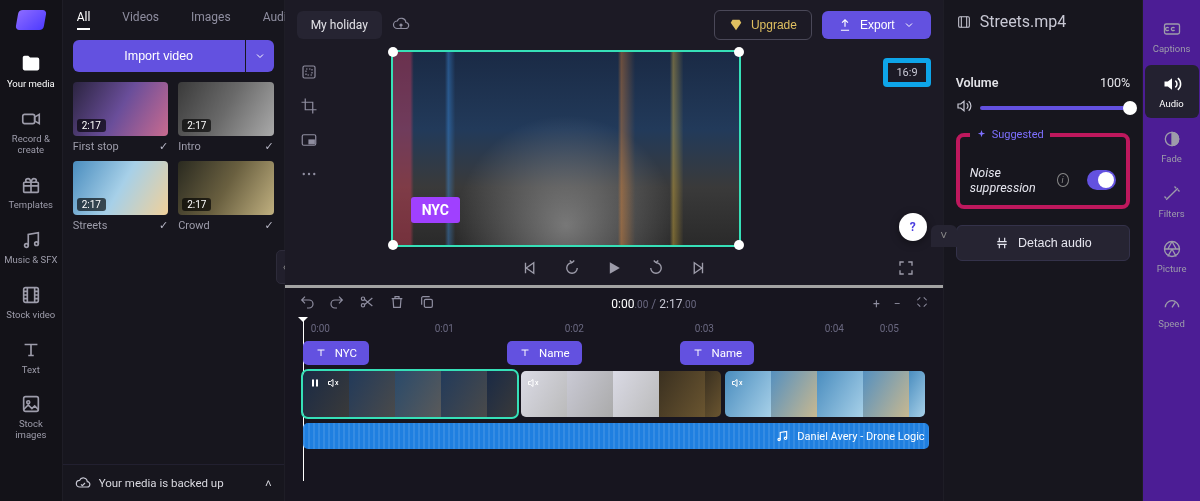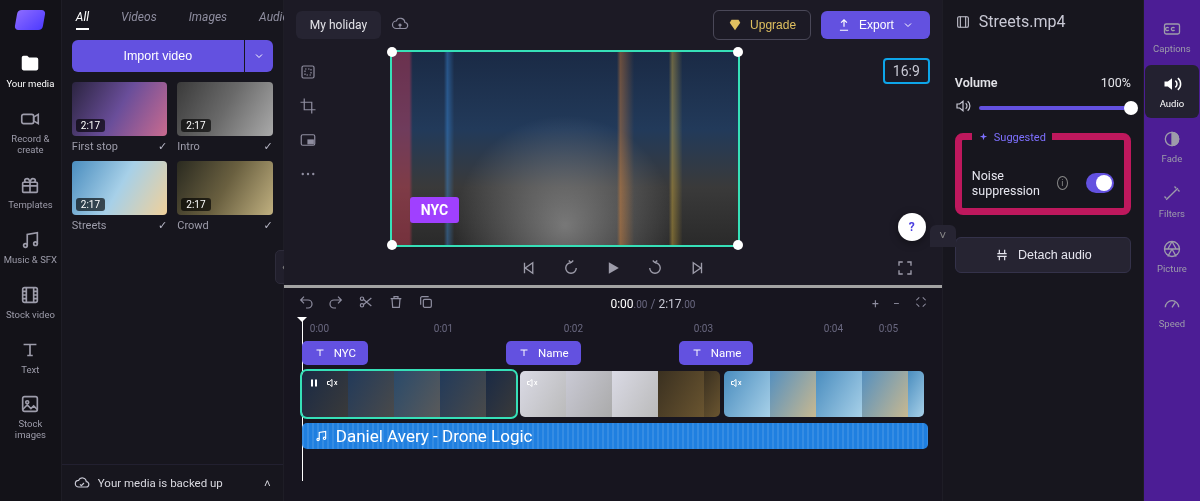--- a/index.html
+++ b/index.html
@@ -56,21 +56,20 @@
     border-right: 1px solid #1e1d26;
     display: flex;
     flex-direction: column;
     position: relative;
   }
   .media-tabs {
     display: flex;
     gap: 32px;
     padding: 10px 14px 6px;
     color: #8f8ea0;
-    font-style: italic;
   }
   .media-tab { cursor: pointer; }
   .media-tab.active { color: #fff; border-bottom: 2px solid #fff; padding-bottom: 4px; }
   .import-row { display: flex; padding: 4px 10px 10px; gap: 1px; }
   .import-btn {
     flex: 1;
     background: #6351e0;
     color: #fff;
     border: none;
     padding: 9px 0;
@@ -150,21 +149,21 @@
     background:
       linear-gradient(90deg,#ff4060 5%,transparent 6%),
       linear-gradient(90deg,transparent 15%,#40a0ff 16%,transparent 18%),
       linear-gradient(90deg,transparent 65%,#ff9030 66%,transparent 70%),
       linear-gradient(90deg,transparent 80%,#ffd040 81%,transparent 84%);
     opacity:.35;
   }
   .handle{width:10px;height:10px;background:#fff;border-radius:50%;position:absolute;}
   .h-tl{left:-5px;top:-5px}.h-tr{right:-5px;top:-5px}.h-bl{left:-5px;bottom:-5px}.h-br{right:-5px;bottom:-5px}
   .nyc-tag{position:absolute;left:18px;bottom:22px;background:#a040ff;color:#fff;font-weight:700;font-size:14px;padding:5px 11px;border-radius:3px;}
-  .aspect{position:absolute;right:12px;top:8px;border:2px solid #0ea5e9;border-radius:4px;padding:3px 8px;font-size:14px;color:#c8c8d4;cursor:pointer;}
+  .aspect{position:absolute;right:12px;top:8px;border:5px solid #0ea5e9;border-radius:4px;padding:3px 8px;font-size:11px;color:#c8c8d4;cursor:pointer;}
   .help-fab{position:absolute;right:16px;bottom:6px;width:28px;height:28px;border-radius:50%;background:#fff;color:#4b3fe0;display:flex;align-items:center;justify-content:center;font-weight:700;cursor:pointer;box-shadow:0 2px 8px rgba(0,0,0,.4);}
   .inspector-collapse{position:absolute;right:-14px;bottom:0;width:26px;height:22px;background:#262432;border-radius:6px 6px 0 0;display:flex;align-items:center;justify-content:center;color:#888;cursor:pointer;}
   .transport{display:flex;justify-content:center;gap:20px;align-items:center;padding:10px 0 6px;color:#9d9caa;position:relative;}
   .transport .tbtn{cursor:pointer;width:22px;height:22px;display:flex;align-items:center;justify-content:center;}
   .transport .fs{position:absolute;right:26px;}
 
   
   .timeline{background:#17151f;flex:1;display:flex;flex-direction:column;border-top:3px solid #a3a3a3;}
   .tl-toolbar{display:flex;align-items:center;gap:14px;padding:6px 14px;color:#8f8ea0;}
   .tl-toolbar .tbtn{cursor:pointer;}
@@ -187,34 +186,34 @@
   .vclip .frame{width:46px;height:100%;}
   .vclip .ov{position:absolute;left:6px;top:6px;display:flex;gap:6px;color:#fff;text-shadow:0 0 4px #000;}
   .f0{background:linear-gradient(120deg,#1a2a45,#3a3a3a);}
   .f1{background:linear-gradient(120deg,#223a5a,#4a4a4a);}
   .f2{background:linear-gradient(120deg,#2a4a6a,#5a5a5a);}
   .f3{background:linear-gradient(120deg,#dadae5,#bababa);}
   .f4{background:linear-gradient(120deg,#cacad5,#aaa);}
   .f5{background:linear-gradient(120deg,#3a3020,#6a5530);}
   .f6{background:linear-gradient(120deg,#4a8dbf,#a7d0e8);}
   .f7{background:linear-gradient(120deg,#5590bf,#c8b890);}
-  .audio-row{height:26px;background:#1f7fe0;border-radius:5px;display:flex;align-items:center;gap:8px;padding:0 12px;color:#fff;font-size:17px;position:relative;overflow:hidden;}
+  .audio-row{height:26px;background:#1f7fe0;border-radius:5px;display:flex;align-items:center;gap:8px;padding:0 4px;color:#fff;font-size:11px;position:relative;overflow:hidden;justify-content:flex-end;}
   .audio-row::after{content:"";position:absolute;inset:0;background:repeating-linear-gradient(90deg,rgba(255,255,255,.25) 0 2px,transparent 2px 5px);opacity:.4;}
 
   
   .inspector{width:210px;background:#17161e;border-left:1px solid #1e1d26;border-right:1px solid #1e1d26;padding:12px 12px;}
   .insp-head{display:flex;align-items:center;gap:8px;color:#c8c8d4;font-size:16px;margin-bottom:12px;}
   .vol-row{display:flex;justify-content:space-between;align-items:center;font-size:12.5px;margin-bottom:8px;margin-top:44px;}
   .slider{display:flex;align-items:center;gap:8px;margin-bottom:16px;}
   .slider-track{flex:1;height:4px;background:#6351e0;border-radius:2px;position:relative;}
   .slider-thumb{position:absolute;right:-7px;top:-5px;width:14px;height:14px;border-radius:50%;background:#fff;}
   .speaker{color:#c8c8d4;}
-  .suggested{border:7px solid #be185d;border-radius:8px;padding:28px 10px 10px;position:relative;margin-bottom:22px;}
+  .suggested{border:4px solid #be185d;border-radius:8px;padding:28px 10px 10px;position:relative;margin-bottom:16px;}
   .sug-tag{position:absolute;top:-9px;left:10px;background:#17161e;padding:0 6px;color:#7e70ff;font-size:11px;display:flex;align-items:center;gap:5px;}
-  .sug-row{display:flex;align-items:center;justify-content:flex-start;gap:18px;}
+  .sug-row{display:flex;align-items:center;justify-content:flex-start;gap:18px;font-style:italic;}
   .sug-label{color:#e6e6ef;font-size:12.5px;display:flex;align-items:center;gap:6px;}
   .info{width:14px;height:14px;border:1px solid #888;border-radius:50%;display:inline-flex;align-items:center;justify-content:center;font-size:9px;color:#888;}
   .toggle{width:36px;height:20px;background:#6351e0;border-radius:10px;position:relative;cursor:pointer;}
   .toggle::after{content:"";position:absolute;right:2px;top:2px;width:16px;height:16px;background:#fff;border-radius:50%;}
   .detach{width:100%;background:#262432;border:1px solid #34324a;border-radius:6px;color:#e6e6ef;padding:9px 0;cursor:pointer;display:flex;align-items:center;justify-content:center;gap:8px;font-size:12.5px;}
 
   
   .rrail{width:60px;background:#4c1d95;display:flex;flex-direction:column;align-items:center;padding-top:10px;gap:2px;}
   .rrail-item{width:54px;padding:9px 0;display:flex;flex-direction:column;align-items:center;gap:4px;color:#9d9caa;font-size:9.5px;cursor:pointer;border-radius:6px;}
   .rrail-item.active{color:#fff;background:#232130;}

